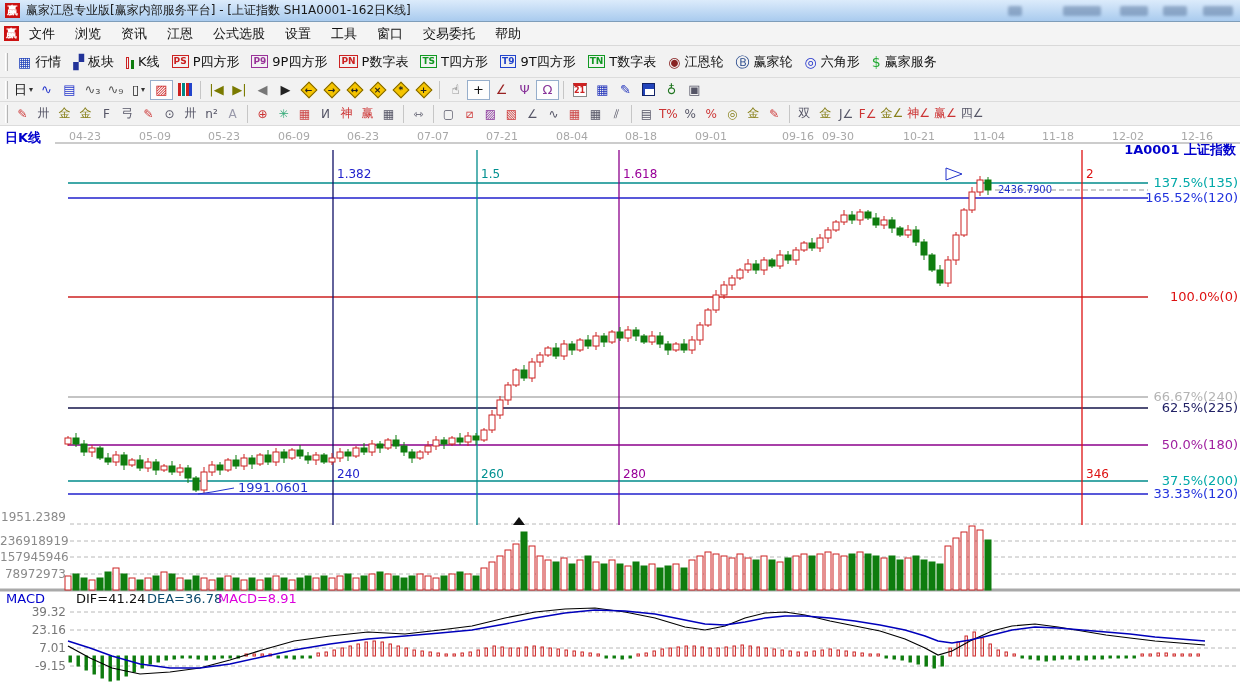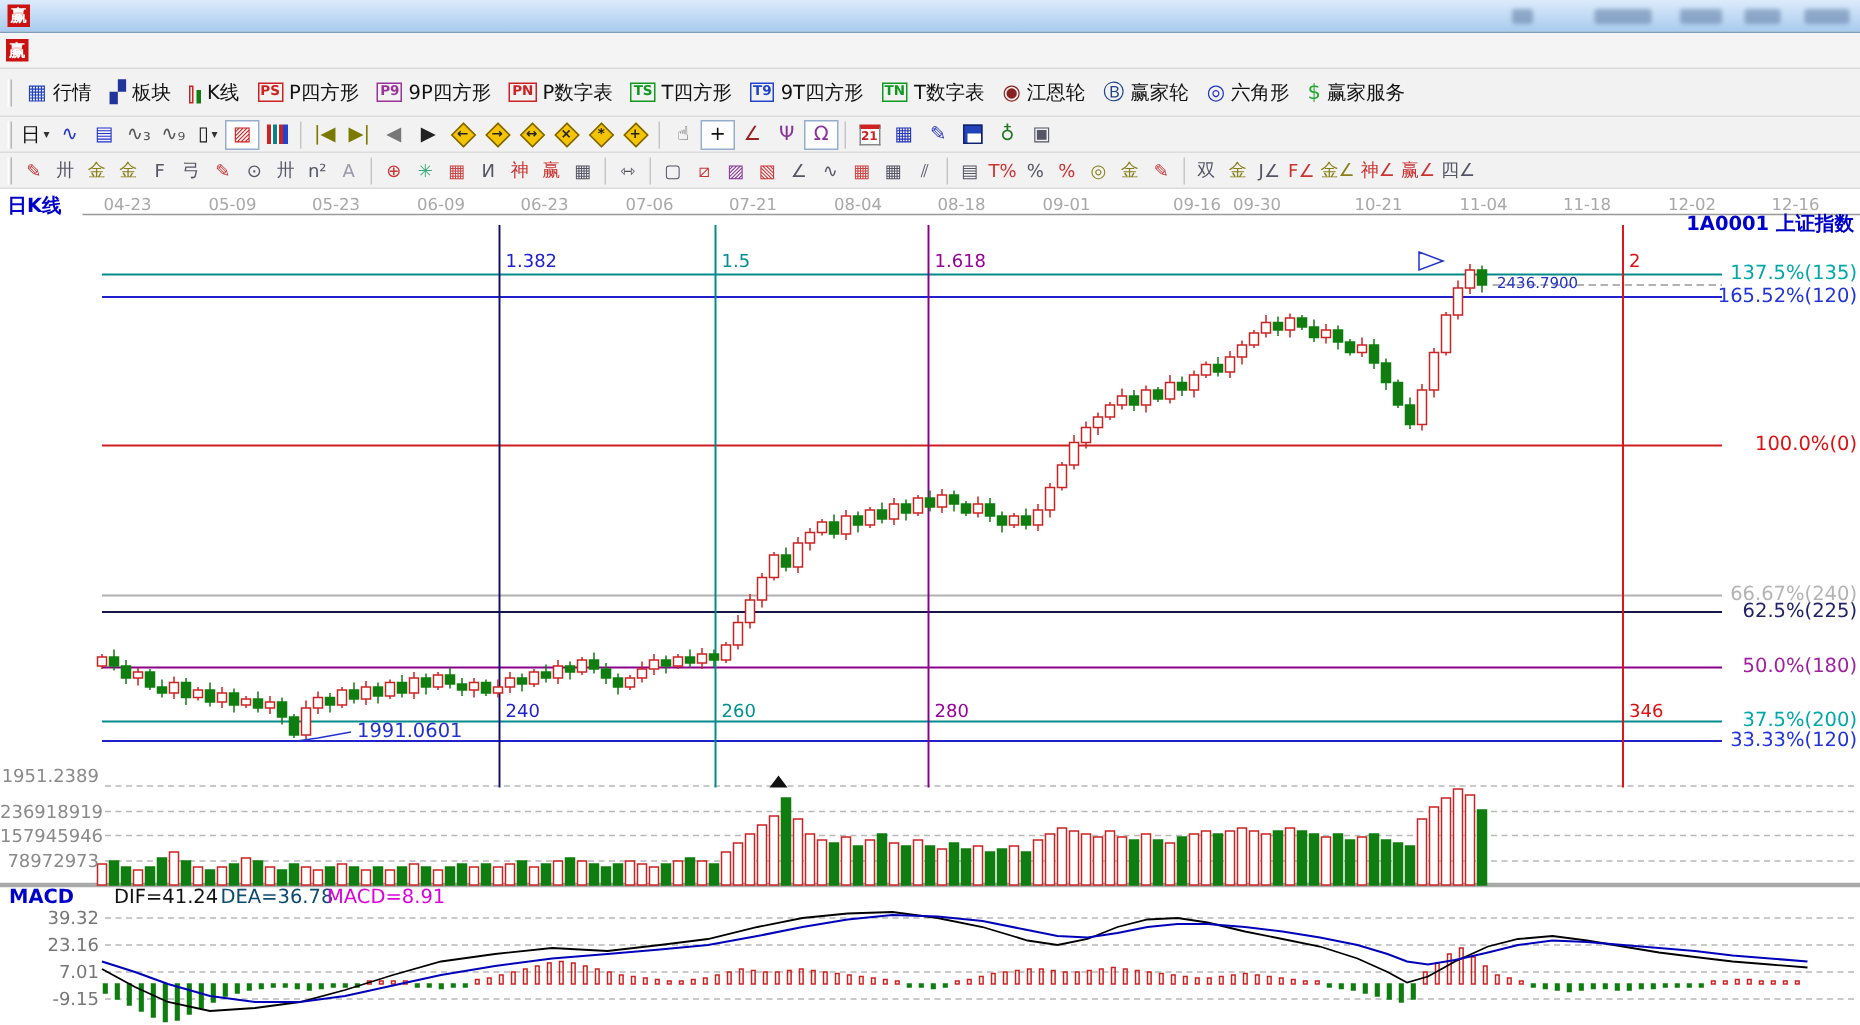--- a/index.html
+++ b/index.html
@@ -50,29 +50,42 @@
   .raxis { position:absolute; left:0; width:66px; text-align:right; font-size:12px; color:#8a8a8a; }
   #chart-svg { position:absolute; left:0; top:0; }
 </style>
 </head>
 <body>
 
 <div id="screen">
 
   <div id="titlebar">
     <span class="applogo">赢</span>
+    <span class="title">赢家江恩专业版[赢家内部服务平台] - [上证指数  SH1A0001-162日K线]</span>
     <span class="ghost" style="left:1008px;width:14px"></span>
     <span class="ghost" style="left:1063px;width:38px"></span>
     <span class="ghost" style="left:1120px;width:28px"></span>
     <span class="ghost" style="left:1163px;width:24px"></span>
     <span class="ghost" style="left:1203px;width:30px"></span>
   </div>
 
   <div id="menubar">
     <span class="applogo">赢</span>
+    <span id="menu-items" style="display:flex">
+        <span class="menu-item">文件</span>
+        <span class="menu-item">浏览</span>
+        <span class="menu-item">资讯</span>
+        <span class="menu-item">江恩</span>
+        <span class="menu-item">公式选股</span>
+        <span class="menu-item">设置</span>
+        <span class="menu-item">工具</span>
+        <span class="menu-item">窗口</span>
+        <span class="menu-item">交易委托</span>
+        <span class="menu-item">帮助</span>
+      </span>
   </div>
 
   <div id="tb1" class="toolbar">
       <span class="grip"></span>
       <span class="tbtn">
         <span class="glyph" style="color:#2244bb">▦</span>
         <span>行情</span>
       </span>
       <span class="tbtn">
         <span class="glyph" style="color:#223399">▞</span>
@@ -905,21 +918,21 @@
   </svg>
 
   <div class="clabel" style="left:5px;top:131px;color:#0000cc;font-weight:bold;font-size:13px">日K线</div>
   <div class="clabel" style="right:4px;top:143px;color:#0000cc;font-weight:bold;font-size:13px">1A0001  上证指数</div>
   <div id="date-row">
       <div class="axis-date" style="left:63px">04-23</div>
       <div class="axis-date" style="left:133px">05-09</div>
       <div class="axis-date" style="left:202px">05-23</div>
       <div class="axis-date" style="left:272px">06-09</div>
       <div class="axis-date" style="left:341px">06-23</div>
-      <div class="axis-date" style="left:411px">07-06</div>
+      <div class="axis-date" style="left:411px">07-07</div>
       <div class="axis-date" style="left:480px">07-21</div>
       <div class="axis-date" style="left:550px">08-04</div>
       <div class="axis-date" style="left:619px">08-18</div>
       <div class="axis-date" style="left:689px">09-01</div>
       <div class="axis-date" style="left:776px">09-16</div>
       <div class="axis-date" style="left:816px">09-30</div>
       <div class="axis-date" style="left:897px">10-21</div>
       <div class="axis-date" style="left:967px">11-04</div>
       <div class="axis-date" style="left:1036px">11-18</div>
       <div class="axis-date" style="left:1106px">12-02</div>
@@ -946,21 +959,21 @@
   <div id="vol-labels">
       <div class="raxis" style="top:510px">1951.2389</div>
       <div class="raxis" style="top:534px">236918919</div>
       <div class="raxis" style="top:550px">157945946</div>
       <div class="raxis" style="top:567px">78972973</div>
     </div>
 
   <div class="clabel" style="left:998px;top:183px;color:#2233cc;font-size:10px">2436.7900</div>
   <div class="clabel" style="left:238px;top:481px;color:#2233cc;font-size:13px">1991.0601</div>
 
-  <div class="clabel" style="left:6px;top:592px;color:#0000cc;font-size:13px;font-weight:bold">MACD</div>
+  <div class="clabel" style="left:6px;top:592px;color:#0000cc;font-size:13px;font-weight:normal">MACD</div>
   <div class="clabel" style="left:76px;top:592px;color:#111;font-size:13px">DIF=41.24</div>
   <div class="clabel" style="left:147px;top:592px;color:#0c4a6e;font-size:13px">DEA=36.78</div>
   <div class="clabel" style="left:218px;top:592px;color:#dd00dd;font-size:13px">MACD=8.91</div>
   <div id="macd-labels">
       <div class="raxis" style="top:605px;color:#777">39.32</div>
       <div class="raxis" style="top:623px;color:#777">23.16</div>
       <div class="raxis" style="top:641px;color:#777">7.01</div>
       <div class="raxis" style="top:659px;color:#777">-9.15</div>
     </div>
 </div>

